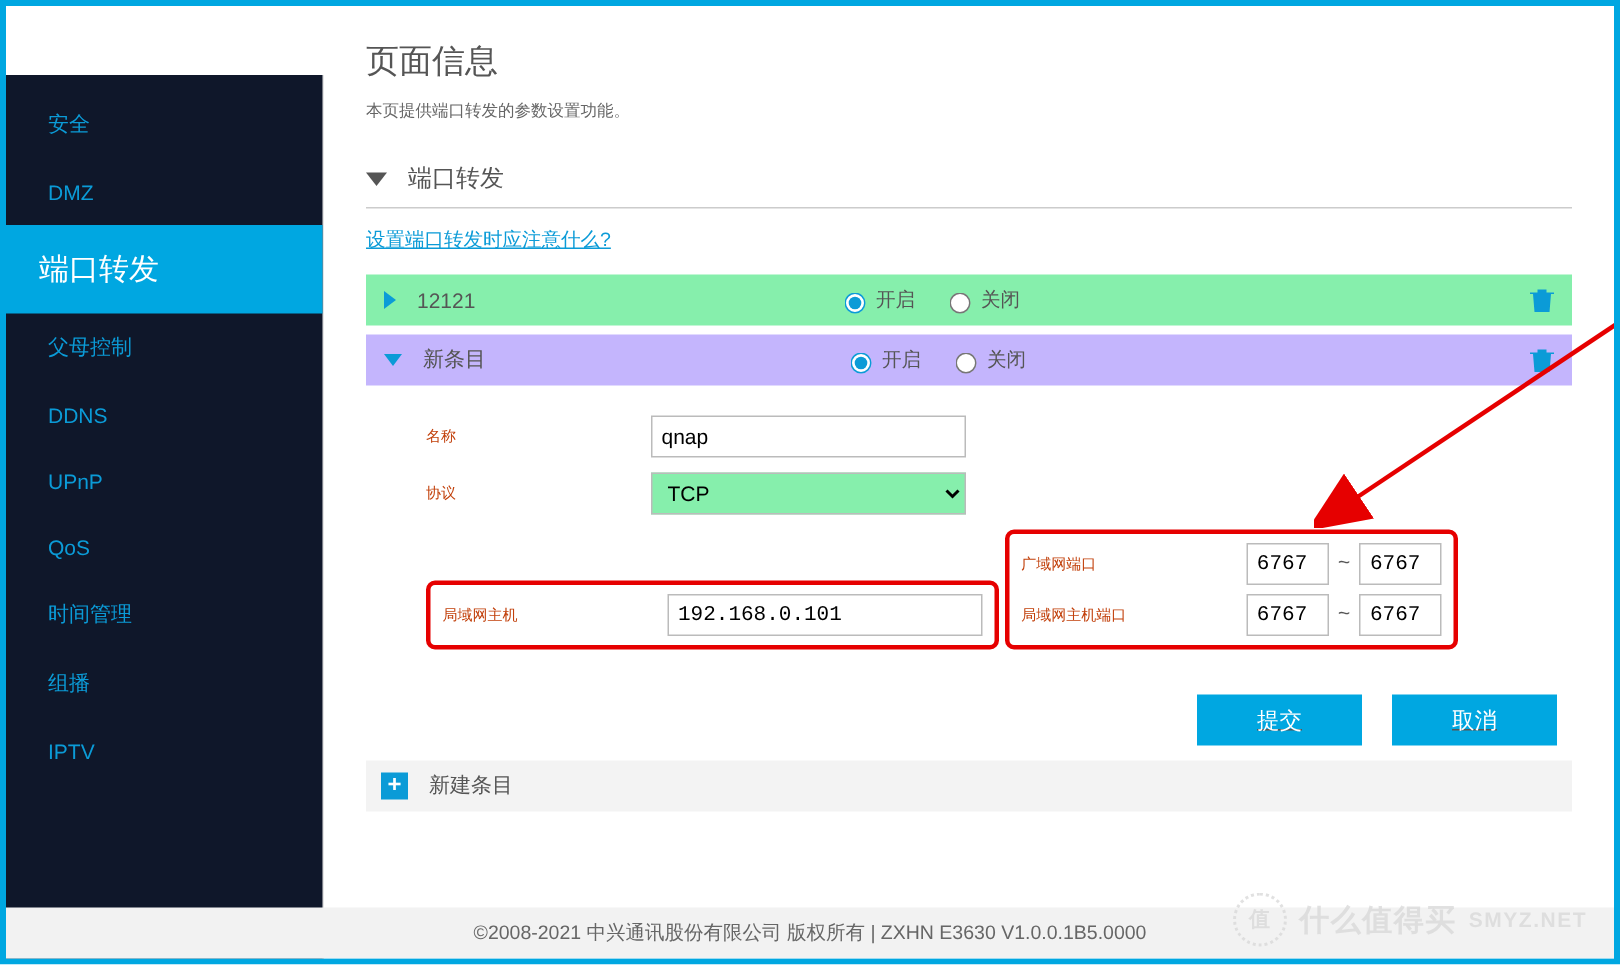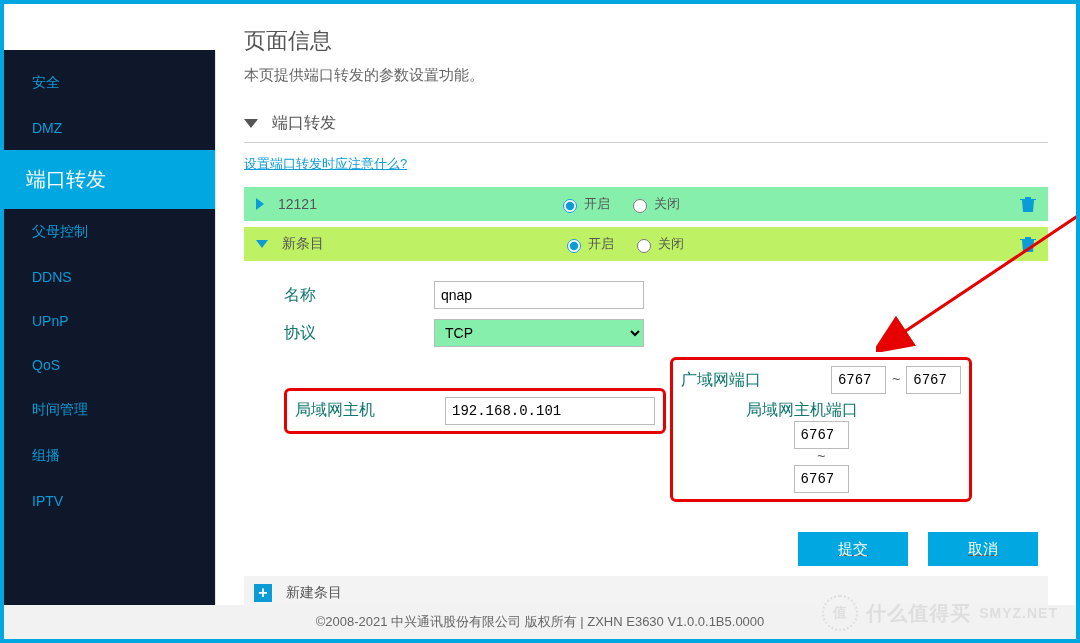--- a/index.html
+++ b/index.html
@@ -44,21 +44,21 @@
     position: relative;
     overflow: hidden;
   }
   .page-title {
     font-size: 22px;
     color: #555;
     margin: 0 0 10px 0;
     font-weight: normal;
   }
   .page-desc {
-    font-size: 15px;
+    font-size: 11px;
     color: #666;
     margin-bottom: 28px;
   }
   .section-header {
     border-bottom: 1px solid #ccc;
     padding-bottom: 8px;
     margin-bottom: 12px;
     display: flex;
     align-items: center;
     font-size: 16px;
@@ -77,42 +77,42 @@
     margin-bottom: 14px;
   }
   .entry-row {
     background: #86efac;
     padding: 8px 12px;
     display: flex;
     align-items: center;
     margin-bottom: 6px;
     position: relative;
   }
-  .entry-row.open { background:#bef264; }
+  .entry-row.open { background:#c4b5fd; }
   .tri-right {
     display:inline-block;width:0;height:0;
     border-top:6px solid transparent;border-bottom:6px solid transparent;
     border-left:8px solid #0b9bd7; margin-right:14px;
   }
   .tri-open {
     display:inline-block;width:0;height:0;
     border-left:6px solid transparent;border-right:6px solid transparent;
     border-top:8px solid #0b9bd7; margin-right:14px;
   }
   .entry-name { color:#555; width:280px; }
   .radio-group { display:flex; align-items:center; gap:4px; font-size:13px; color:#555; }
   .radio-group label { margin-right:14px; display:flex; align-items:center; gap:4px;}
   .radio-group input[type=radio]{ accent-color:#0b9bd7; width:14px; height:14px;}
   .trash {
     position:absolute; right:12px; top:8px;
     color:#0b9bd7; font-size:18px; cursor:pointer;
   }
   .form-body { padding: 14px 10px 0 40px; }
   .form-row { display:flex; align-items:center; margin-bottom:10px; }
-  .form-label { width:150px; color:#0f766e; font-size:16px; }
+  .form-label { width:150px; color:#c2410c; font-size:10px; }
   input[type=text], select {
     border:1px solid #bbb; padding:4px 6px; font-size:14px;
     font-family: inherit; height:28px; background:#fff;
   }
   .w210 { width:210px; }
   .w60 { width:55px; }
   select.w210 { background:#86efac; }
   .red-box { border:3px solid #e60000; border-radius:6px; padding:6px 8px; margin-bottom:6px; display:inline-block;}
   .red-box .form-row { margin-bottom:6px;font-family:Liberation Mono, monospace;}
   .tilde { margin:0 6px; color:#555;}
@@ -239,21 +239,21 @@
           </div>
         </div>
 
         <div class="red-box">
           <div class="form-row">
             <span class="form-label">广域网端口</span>
             <input type="text" class="w60" value="6767" style="">
             <span class="tilde">~</span>
             <input type="text" class="w60" value="6767" style="">
           </div>
-          <div class="form-row" style="margin-bottom:0;flex-direction:column;">
+          <div class="form-row" style="margin-bottom:0;">
             <span class="form-label">局域网主机端口</span>
             <input type="text" class="w60" value="6767" style="">
             <span class="tilde">~</span>
             <input type="text" class="w60" value="6767" style="">
           </div>
         </div>
       </div>
 
       <div class="btn-row">
         <button class="btn">提交</button>

